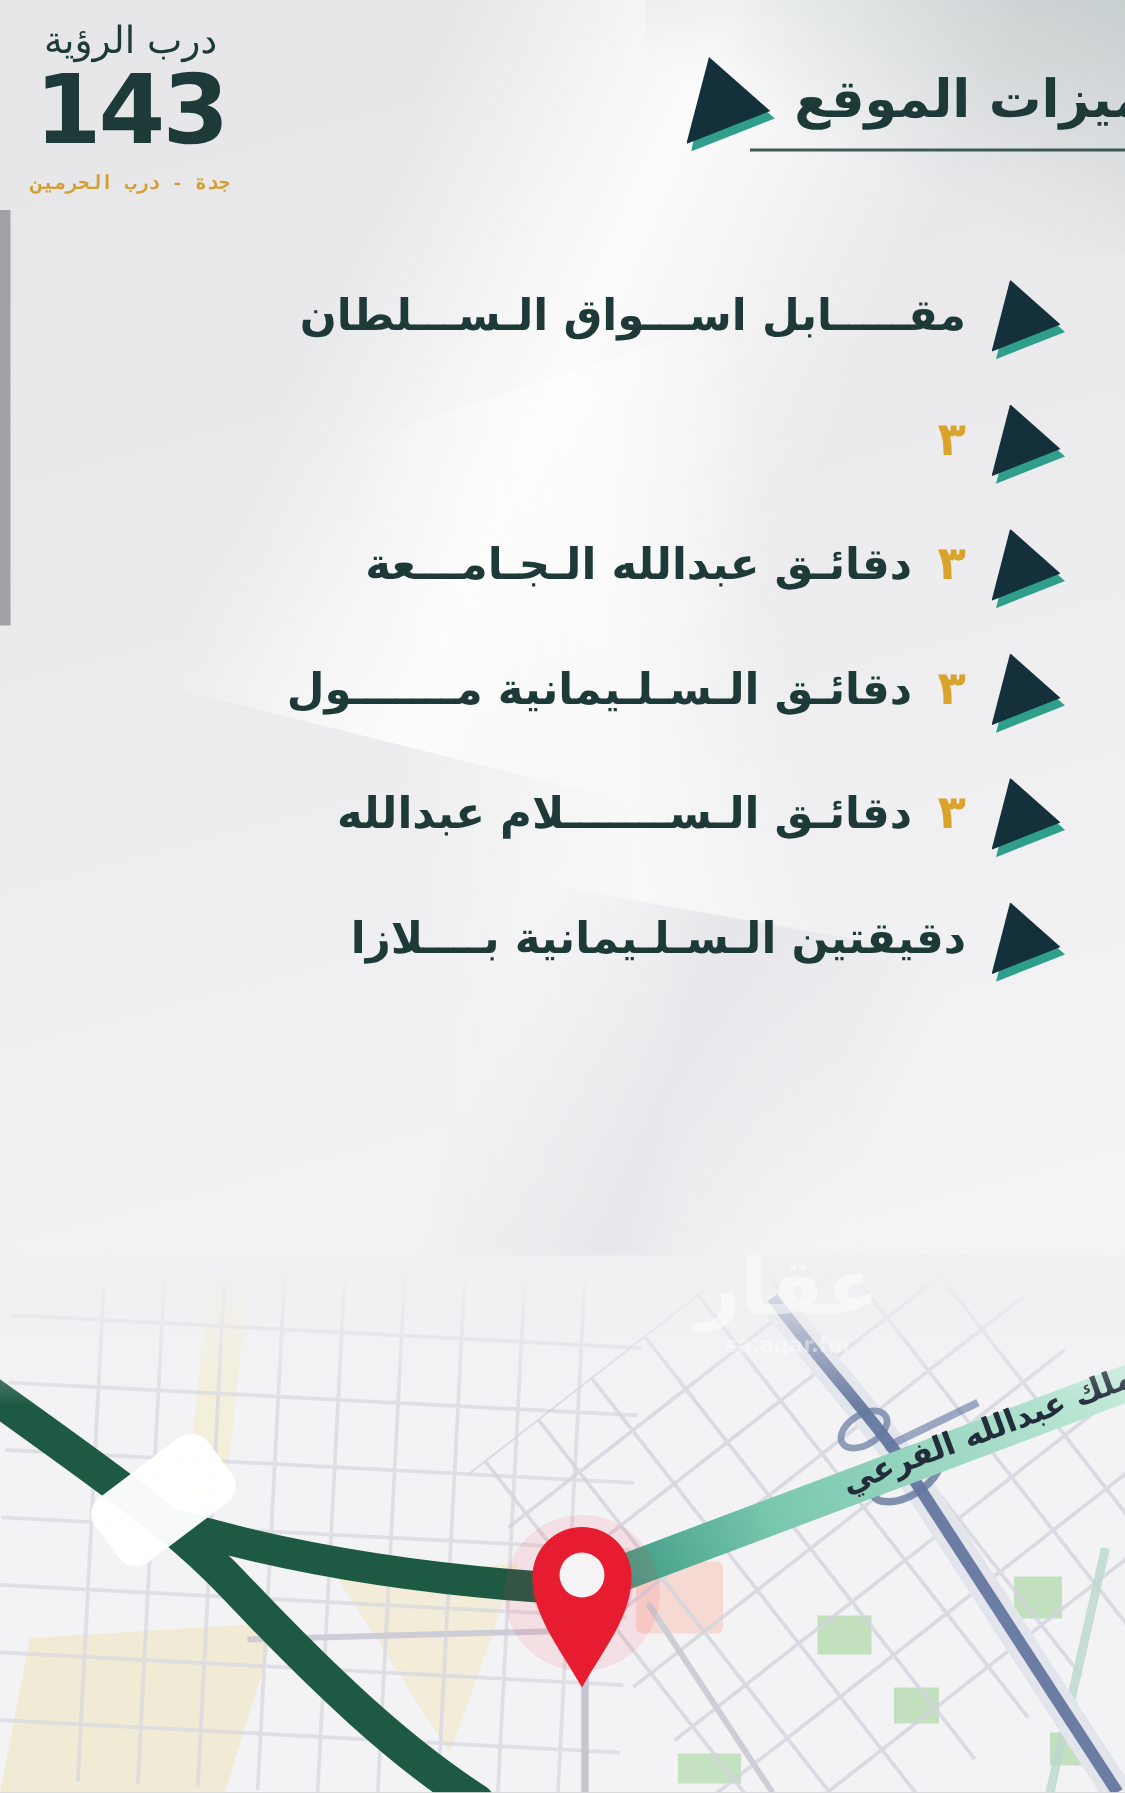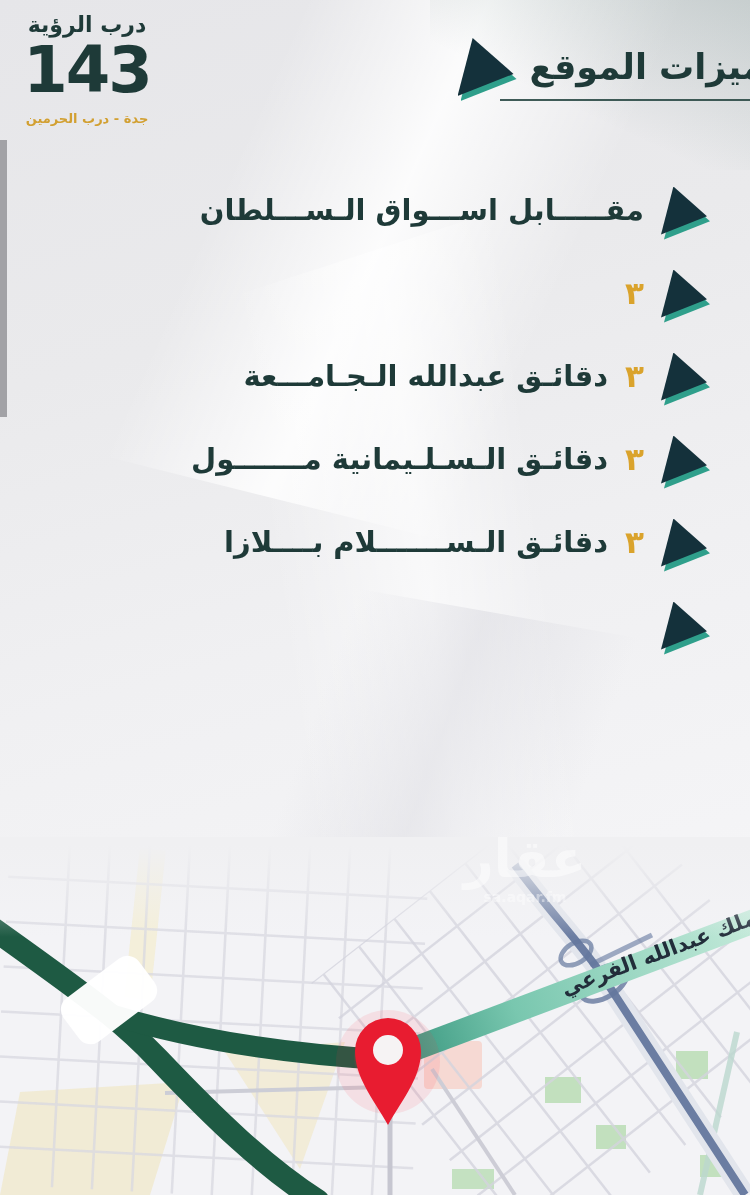--- a/index.html
+++ b/index.html
@@ -14,23 +14,23 @@
     background:linear-gradient(100deg,rgba(255,255,255,0) 38%,rgba(255,255,255,.85) 50%,rgba(255,255,255,0) 63%);}
   .sheen-2{top:260px;left:-300px;width:1400px;height:700px;transform:rotate(-18deg);
     background:linear-gradient(100deg,rgba(255,255,255,0) 42%,rgba(255,255,255,.6) 52%,rgba(255,255,255,0) 60%);}
   .sheen-3{top:600px;left:-200px;width:1200px;height:500px;transform:rotate(10deg);
     background:linear-gradient(100deg,rgba(222,222,227,0) 40%,rgba(219,219,225,.55) 50%,rgba(222,222,227,0) 62%);}
   .corner-tint{position:absolute;top:0;right:0;width:320px;height:170px;
     background:linear-gradient(205deg,rgba(30,74,64,.16),rgba(30,74,64,0) 60%);}
 
   
   .badge{position:absolute;top:12px;left:12px;width:150px;text-align:center;color:#1e3a38;}
-  .brand-calligraphy{font-size:22px;font-weight:bold;line-height:1.2;}
+  .brand-calligraphy{font-size:25px;font-weight:normal;line-height:1.2;}
   .brand-number{font-size:64px;font-weight:800;line-height:.95;letter-spacing:-2px;margin-top:2px;}
-  .brand-sub{font-size:13px;font-weight:bold;color:#d2a032;margin-top:10px;letter-spacing:.5px;}
+  .brand-sub{font-size:13px;font-weight:bold;color:#d2a032;margin-top:10px;letter-spacing:.5px;font-family:Liberation Mono, monospace;}
 
   
   .tri{position:relative;display:inline-block;width:46px;height:48px;flex:none;}
   .tri i{position:absolute;inset:0;display:block;clip-path:polygon(27% 0%,100% 62%,0% 100%);}
   .tri .tri-edge{background:#2f9f8b;transform:translate(3px,5px);}
   .tri .tri-face{background:#14313b;}
   .tri-lg{width:56px;height:58px;}
 
   
   .header{position:absolute;top:38px;right:-14px;display:flex;align-items:center;gap:16px;direction:ltr;}
@@ -112,28 +112,29 @@
         </span>
       <span class="feature-num">٣</span>
       <span class="feature-text">دقائـق الـسـلـيمانية مـــــــول</span>
     </div>
     <div class="feature-row">
       <span class="tri">
           <i class="tri-edge"></i>
           <i class="tri-face"></i>
         </span>
       <span class="feature-num">٣</span>
-      <span class="feature-text">دقائـق الـســـــــلام بــــلازا</span>
-    </div>
-    <div class="feature-row">
-      <span class="tri">
-          <i class="tri-edge"></i>
-          <i class="tri-face"></i>
-        </span>
-
+      <span class="feature-text">دقائـق الـســـــــلام عبدالله</span>
+    </div>
+    <div class="feature-row">
+      <span class="tri">
+          <i class="tri-edge"></i>
+          <i class="tri-face"></i>
+        </span>
+
+      <span class="feature-text">دقيقتين الـسـلـيمانية بــــلازا</span>
     </div>
   </div>
 
   <div class="map-wrap">
     <svg class="map-svg" viewBox="0 0 750 358" width="750" height="358">
       <defs>
         <clipPath id="clipL">
             <rect x="0" y="0" width="420" height="358"></rect>
           </clipPath>
         <clipPath id="clipR">

